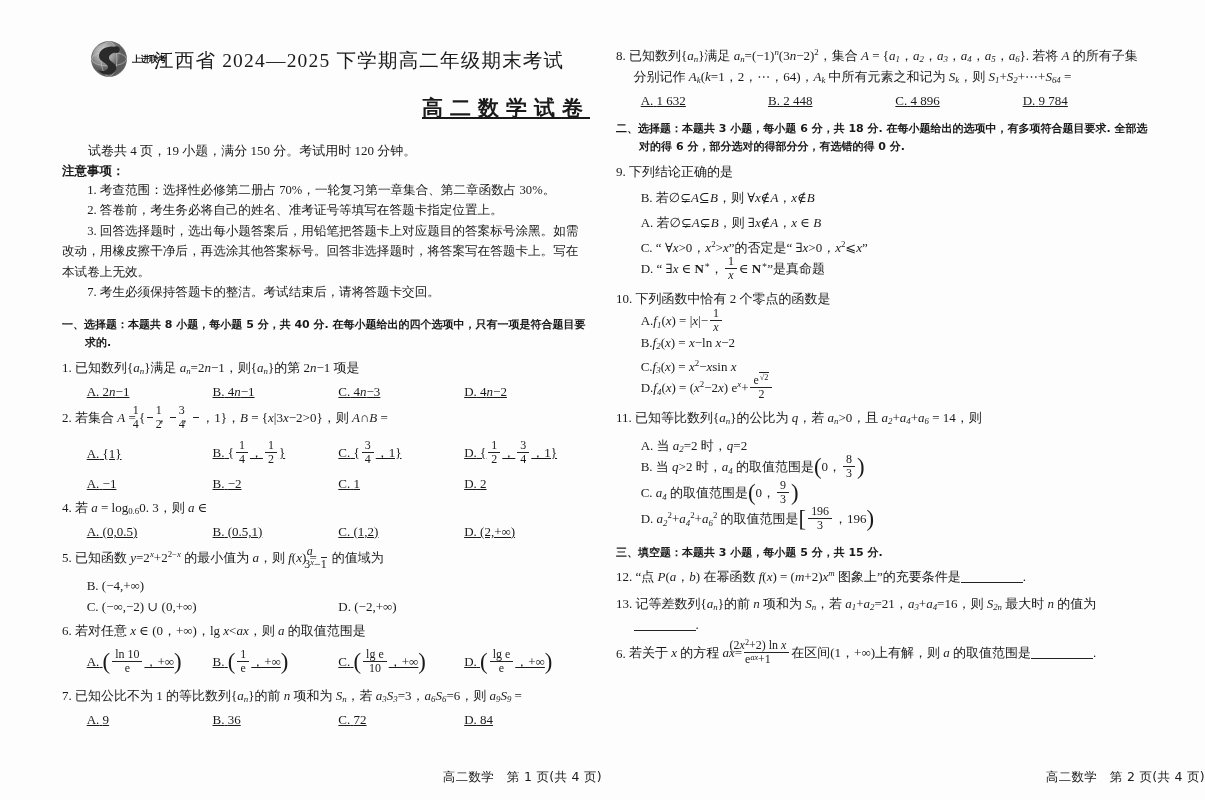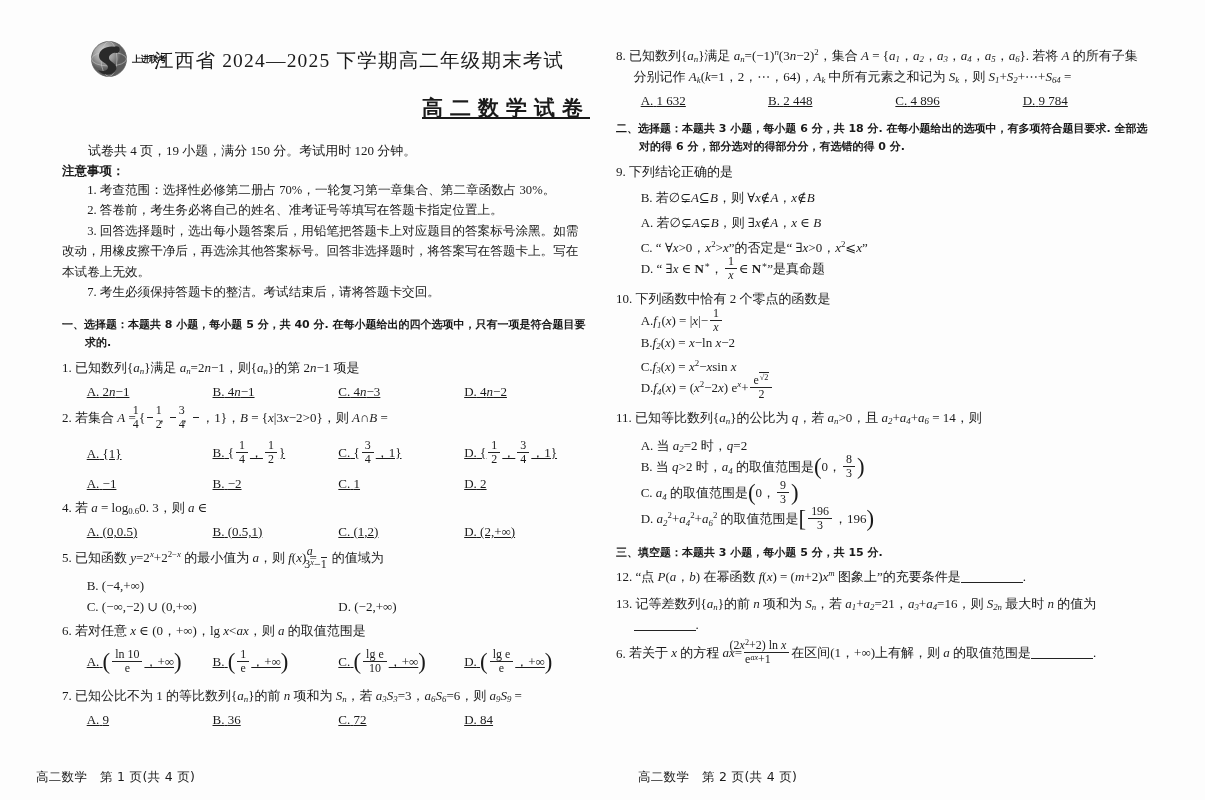--- a/index.html
+++ b/index.html
@@ -164,21 +164,21 @@
     display: inline-block;
     width: 62px;
     border-bottom: 1px solid #222;
     vertical-align: -2px;
   }
   .footer {
     position: absolute;
     bottom: 14px;
     left: 0;
     right: 0;
-    text-align: left;
+    text-align: right;
     font-family: "DejaVu Sans", "Liberation Sans", sans-serif;
     font-size: 12.5px;
     letter-spacing: 0.3px;
   }
   .col-left .footer  { padding-left: 36px; }
   .col-right .footer { padding-left: 36px; }
 </style>
 </head>
 <body>
 

